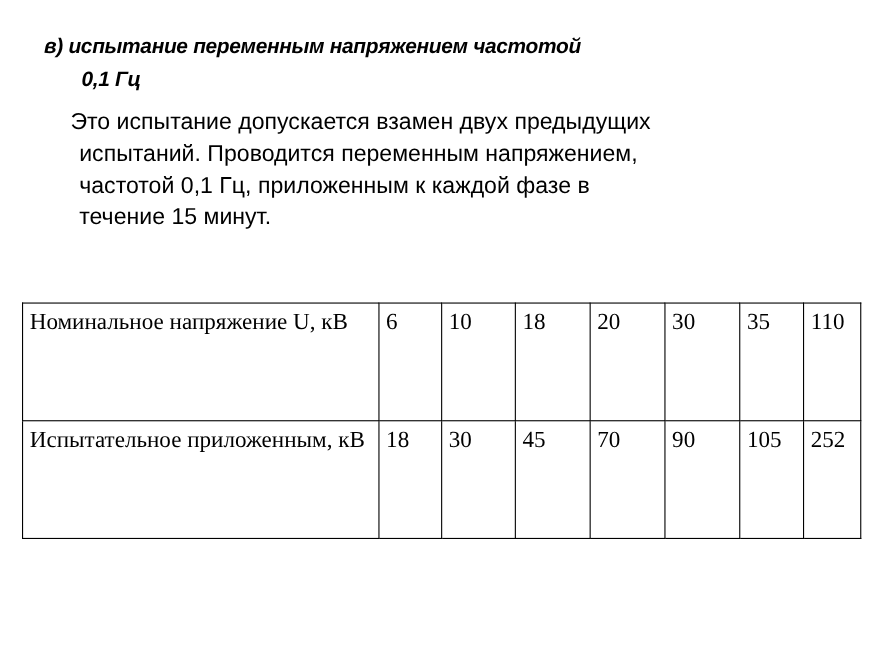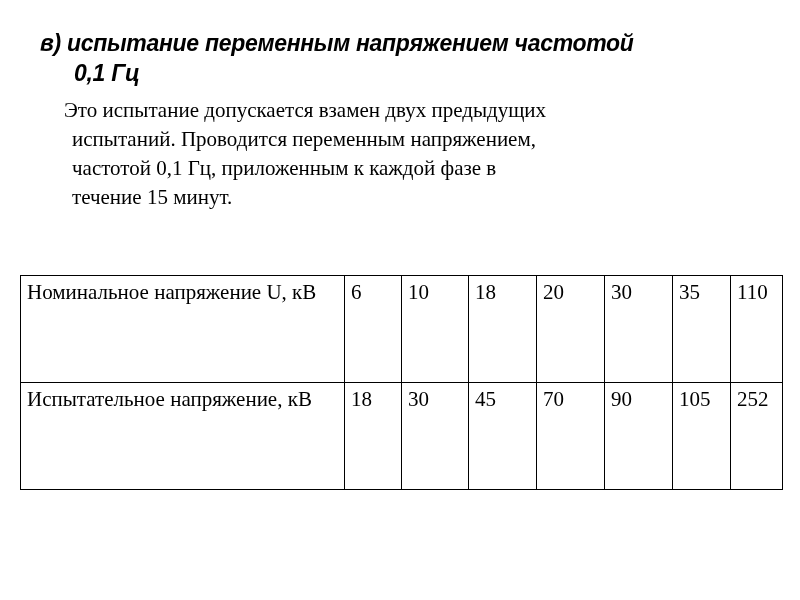--- a/index.html
+++ b/index.html
@@ -1,25 +1,25 @@
 <!DOCTYPE html>
 <html><head>
   <meta charset="utf-8">
   <style>
     html, body { margin: 0; padding: 0; }
     body { width: 800px; height: 600px; background: #ffffff; position: relative; overflow: hidden; color: #000; }
     .heading {
       position: absolute; left: 40px; top: 28px; width: 740px;
       font-family: "Liberation Sans", sans-serif; font-weight: bold; font-style: italic;
-      font-size: 23px; line-height: 30px; letter-spacing: -0.3px;
+      font-size: 19px; line-height: 30px; letter-spacing: -0.3px;
     }
     .heading .l2 { display: block; padding-left: 34px; font-style: italic; }
     .para {
       position: absolute; left: 64px; top: 96px; width: 720px;
-      font-family: Liberation Serif, serif; font-size: 21px; line-height: 29px;
+      font-family: Liberation Sans, sans-serif; font-size: 21px; line-height: 29px;
     }
     .para span { display: block; }
     .para .cont { padding-left: 8px; }
     table.data {
       position: absolute; left: 20px; top: 275px;
       border-collapse: collapse;
       font-family: "Liberation Serif", serif; font-size: 21px;
     }
     table.data td {
       border: 1.5px solid #000; vertical-align: top; padding: 3px 4px 0 6px;
@@ -58,21 +58,21 @@
     <td>Номинальное напряжение U, кВ</td>
     <td>6</td>
     <td>10</td>
     <td>18</td>
     <td>20</td>
     <td>30</td>
     <td>35</td>
     <td>110</td>
   </tr>
   <tr>
-    <td>Испытательное напряжение, кВ</td>
+    <td>Испытательное приложенным, кВ</td>
     <td>18</td>
     <td>30</td>
     <td>45</td>
     <td>70</td>
     <td>90</td>
     <td>105</td>
     <td>252</td>
   </tr>
 </tbody>
   </table>

